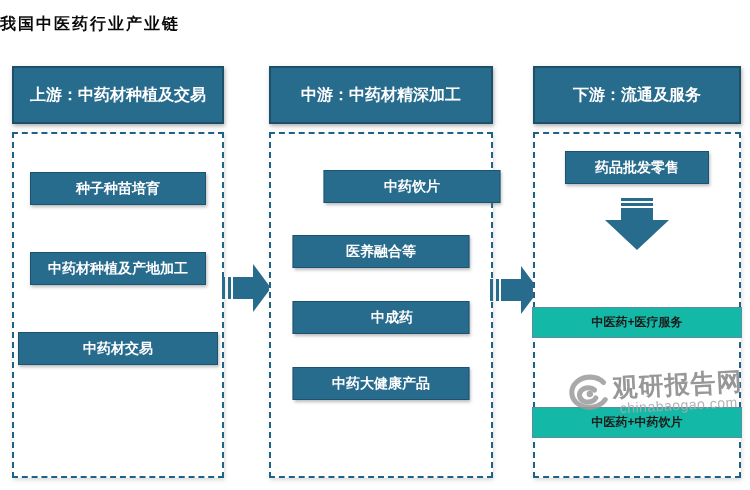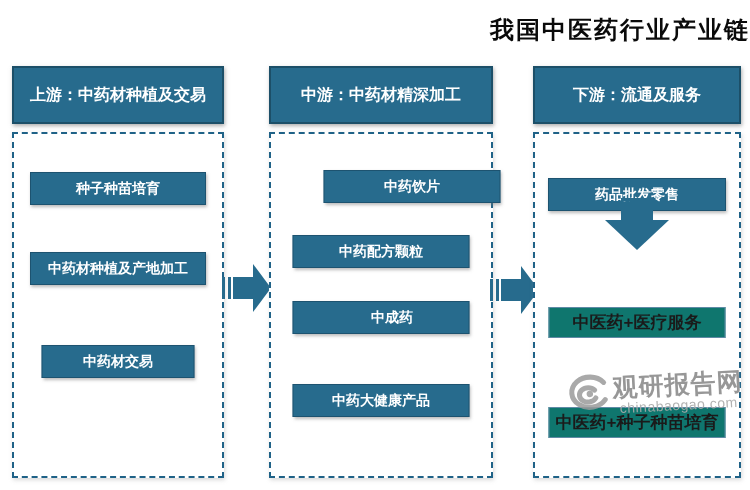--- a/index.html
+++ b/index.html
@@ -9,22 +9,22 @@
     --svc-border:#5F8AA5;
     --wm-gray:#8F8F8F;
   }
   *{margin:0;padding:0;box-sizing:border-box;}
   html,body{background:#fff;}
   body{font-family:"Liberation Sans","DejaVu Sans",sans-serif;}
   .stage{
     position:relative;width:750px;height:490px;background:#fff;overflow:hidden;
   }
   .title{
-    position:absolute;top:14px;left:0;width:750px;text-align:right;
-    font-size:24px;font-weight:bold;color:#0a0a0a;letter-spacing:2px;
+    position:absolute;top:14px;left:0;width:750px;text-align:left;
+    font-size:16px;font-weight:bold;color:#0a0a0a;letter-spacing:2px;
   }
   .col{position:absolute;top:66px;height:412px;}
   .col-header{
     position:absolute;top:0;left:0;right:0;height:58px;
     background:var(--teal);border:2px solid var(--teal-border);
     box-shadow:1px 2px 4px rgba(110,110,110,.55);
     display:flex;align-items:center;justify-content:center;text-align:center;
     color:#fff;font-size:16px;font-weight:bold;line-height:1.35;padding:0 6px;
   }
   .dashed{
@@ -34,24 +34,24 @@
     text-align:center;
   }
   .item{
     position:absolute;left:50%;transform:translateX(-50%);width:177px;height:33px;
     background:var(--teal);border:1px solid rgba(18,56,78,.45);
     box-shadow:1px 2px 3px rgba(120,120,120,.5);
     display:flex;align-items:center;justify-content:center;
     color:#fff;font-size:14px;font-weight:bold;white-space:nowrap;
   }
   .svc{
-    position:absolute;left:50%;transform:translateX(-50%);width:177px;height:31px;
-    background:#0f766e;border:1px solid var(--svc-border);
+    position:absolute;left:50%;transform:translateX(-50%);width:210px;height:31px;
+    background:#14b8a6;border:1px solid var(--svc-border);
     display:flex;align-items:center;justify-content:center;
-    color:#1a1a1a;font-size:17px;font-weight:600;white-space:nowrap;
+    color:#1a1a1a;font-size:12px;font-weight:600;white-space:nowrap;
   }
   .h-arrow,.v-arrow{position:absolute;}
   .watermark{
     position:absolute;left:564px;top:370px;width:192px;z-index:10;
     transform:rotate(-3deg);display:flex;align-items:center;gap:3px;
     pointer-events:none;
   }
   .wm-texts{display:flex;flex-direction:column;align-items:flex-start;}
   .wm-brand{font-size:25px;font-weight:bold;color:var(--wm-gray);letter-spacing:1px;
     text-shadow:0 0 1px #fff;line-height:1.05;opacity:.92;}
@@ -62,75 +62,75 @@
 
 <div class="stage">
 
   <div class="title">我国中医药行业产业链</div>
 
   <section class="col" style="left:12px;width:212px;">
     <header class="col-header">上游：中药材种植及交易</header>
     <div class="dashed">
       <div class="item" style="top:38px;width:176px;">种子种苗培育</div>
       <div class="item" style="top:118px;width:176px;">中药材种植及产地加工</div>
-      <div class="item" style="top:211px;width:153px;">中药材交易</div>
+      <div class="item" style="top:198px;width:200px;">中药材交易</div>
     </div>
   </section>
 
   <div class="h-arrow" style="left:221px;top:263px;">
     <svg width="50" height="50" viewBox="0 0 50 50">
       <g fill="#276B8D">
         <rect x="1" y="14" width="3" height="22"></rect>
         <rect x="7" y="14" width="3" height="22"></rect>
         <rect x="12" y="14" width="20" height="22"></rect>
         <polygon points="32,1 50,25 32,49"></polygon>
       </g>
     </svg>
   </div>
 
   <section class="col" style="left:269px;width:224px;">
     <header class="col-header">中游：中药材精深加工</header>
     <div class="dashed">
       <div class="item" style="top:36px;margin-left:31px;">中药饮片</div>
-      <div class="item" style="top:101px;">中药配方颗粒</div>
+      <div class="item" style="top:101px;">医养融合等</div>
       <div class="item" style="top:167px;padding-left:22px;">中成药</div>
-      <div class="item" style="top:250px;">中药大健康产品</div>
+      <div class="item" style="top:233px;">中药大健康产品</div>
     </div>
   </section>
 
   <div class="h-arrow" style="left:489px;top:265px;">
     <svg width="50" height="50" viewBox="0 0 50 50">
       <g fill="#276B8D">
         <rect x="1" y="14" width="3" height="22"></rect>
         <rect x="7" y="14" width="3" height="22"></rect>
         <rect x="12" y="14" width="20" height="22"></rect>
         <polygon points="32,1 50,25 32,49"></polygon>
       </g>
     </svg>
   </div>
 
   <section class="col" style="left:533px;width:208px;">
     <header class="col-header">下游：流通及服务</header>
     <div class="dashed">
-      <div class="item" style="top:44px;width:178px;">药品批发零售</div>
+      <div class="item" style="top:17px;width:144px;">药品批发零售</div>
 
       <div class="v-arrow" style="top:64px;left:50%;transform:translateX(-50%);">
         <svg width="64" height="52" viewBox="0 0 64 52">
           <g fill="#276B8D">
             <rect x="16" y="0" width="32" height="3"></rect>
             <rect x="16" y="5" width="32" height="3"></rect>
             <rect x="16" y="10" width="32" height="13"></rect>
             <polygon points="0,22 64,22 32,52"></polygon>
           </g>
         </svg>
       </div>
 
 
       <div class="svc" style="top:173px;">中医药+医疗服务</div>
-      <div class="svc" style="top:273px;">中医药+种子种苗培育</div>
+      <div class="svc" style="top:273px;">中医药+中药饮片</div>
     </div>
   </section>
 
   <div class="watermark">
     <span>
       <svg width="46" height="42" viewBox="0 0 64 56">
         <g fill="none" stroke="#9B9B9B" stroke-width="7" opacity="0.85" stroke-linecap="round">
           <path d="M56 12 A25 21 0 1 0 57 36"></path>
           <path d="M43 22 A12 10 0 1 0 44 33"></path>
         </g>

